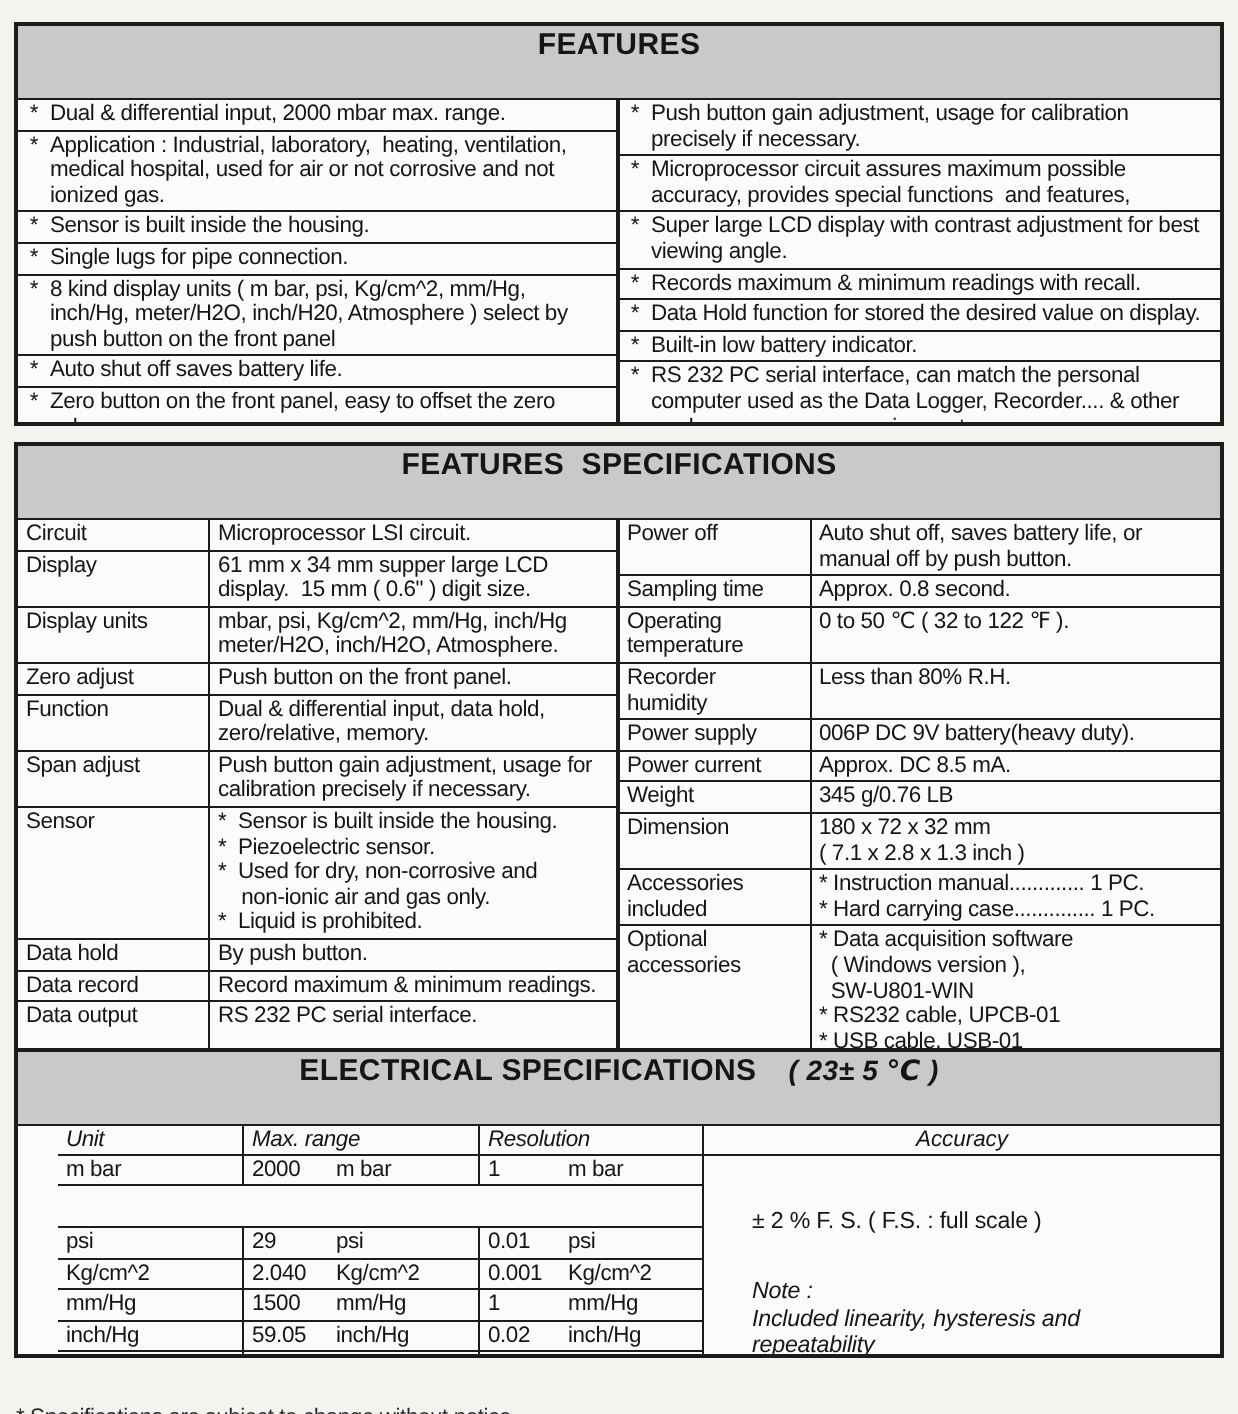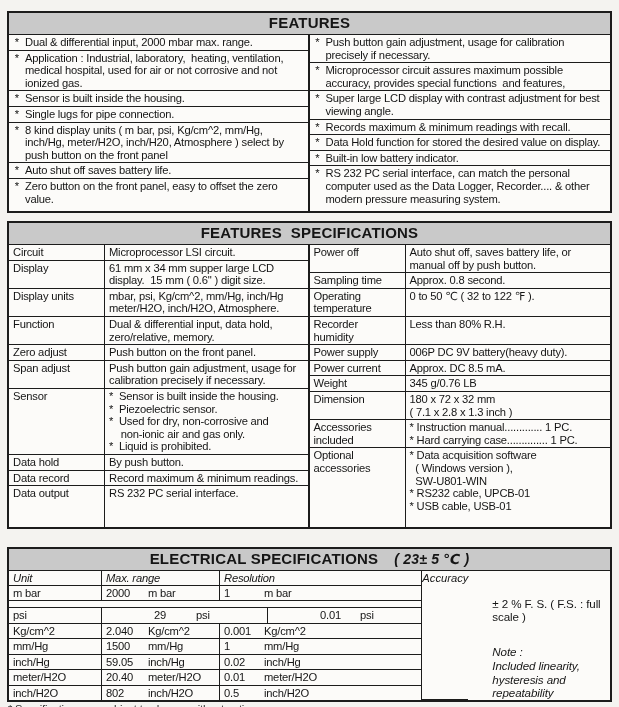--- a/index.html
+++ b/index.html
@@ -11,26 +11,26 @@
     -webkit-font-smoothing:antialiased;
   }
   .page{position:relative;width:619px;height:707px;}
   .sect{
     position:absolute;left:7px;width:605px;
     border:2px solid #1c1c1c;background:#fcfbf9;
     box-sizing:border-box;display:flex;flex-direction:column;overflow:hidden;
   }
   #features{top:11px;height:202px;}
   #general{top:221px;height:308px;}
-  #electrical{top:547px;height:155px;}
+  #electrical{top:524px;height:155px;}
 
   .sect-title{
     background:#c9c9c9;border-bottom:1px solid #1c1c1c;
     text-align:center;font-weight:bold;font-size:15px;
-    padding:1px 0 3px;white-space:pre;flex:0 0 auto;
+    padding:1px 0 18px;white-space:pre;flex:0 0 auto;
     letter-spacing:.2px;
   }
   .title-row{display:flex;justify-content:center;align-items:baseline;gap:16px;}
   .title-suffix{font-style:italic;font-size:14px;white-space:pre;}
 
   .cols{display:flex;flex:1;min-height:0;}
   .col{width:50%;display:flex;flex-direction:column;box-sizing:border-box;}
   .col.left{border-right:2px solid #1c1c1c;}
 
   .frow{display:flex;border-bottom:1px solid #1c1c1c;padding:1px 2px 1px 0;}
@@ -44,37 +44,37 @@
   .grow{display:flex;border-bottom:1px solid #1c1c1c;}
   .grow:last-child{border-bottom:none;flex:1 0 auto;}
   .glabel{
     flex:0 0 96px;border-right:1px solid #1c1c1c;box-sizing:border-box;
     padding:1px 20px 1px 4px;font-size:11.2px;line-height:12.6px;letter-spacing:-.2px;
   }
   .gvalue{
     flex:1;padding:1px 2px 1px 4px;font-size:11.2px;line-height:12.6px;
     letter-spacing:-.2px;white-space:pre-wrap;
   }
-  .ebody{display:flex;flex:1;min-height:0;}
+  .ebody{display:flex;flex:1;min-height:0;padding-left:20px;}
   .eleft{flex:0 0 322px;display:flex;flex-direction:column;box-sizing:border-box;}
-  .eacc-col{flex:1;border-left:1px solid #1c1c1c;box-sizing:border-box;display:flex;flex-direction:row;}
+  .eacc-col{flex:1;border-left:1px solid #1c1c1c;box-sizing:border-box;display:flex;flex-direction:column;}
   .ecell{box-sizing:border-box;padding:1px 3px 0 4px;font-size:11.2px;line-height:12.8px;letter-spacing:-.2px;}
   .eunit{flex:0 0 93px;border-right:1px solid #1c1c1c;}
   .emax{flex:0 0 118px;border-right:1px solid #1c1c1c;display:flex;}
   .eres{flex:1;display:flex;}
   .eval{flex:0 0 42px;}
   .eres .eval{flex:0 0 40px;}
   .ehcell{font-style:italic;}
   .ehrow{display:flex;border-bottom:1px solid #1c1c1c;flex:0 0 auto;}
   .eacc-head{
     border-bottom:1px solid #1c1c1c;text-align:center;font-style:italic;
     font-size:11.2px;line-height:12.8px;padding:1px 0 0;flex:0 0 auto;
   }
   .erow{display:flex;border-bottom:1px solid #1c1c1c;flex:0 0 auto;min-height:14.5px;}
-  .erow.dbl{margin-top:6px;border-top:1px solid #1c1c1c;gap:48px;}
+  .erow.dbl{margin-top:20px;border-top:1px solid #1c1c1c;}
   .erow:last-child{border-bottom:none;flex:1 0 auto;}
   .eacc-body{padding:26px 8px 0 24px;font-size:11.6px;letter-spacing:-.1px;}
   .eacc-main{margin-bottom:22px;}
   .eacc-note{font-style:italic;white-space:pre-wrap;line-height:13.6px;}
   .eacc-note-label{font-style:italic;margin-bottom:1px;}
 
   .footnote{
     position:absolute;left:8px;top:703px;width:600px;height:5px;overflow:hidden;
     font-size:11.2px;line-height:13px;letter-spacing:-.2px;color:#2a2a2a;
   }
@@ -160,26 +160,26 @@
           </div>
         <div class="grow">
             <div class="glabel">Display</div>
             <div class="gvalue">61 mm x 34 mm supper large LCD display.  15 mm ( 0.6" ) digit size.</div>
           </div>
         <div class="grow">
             <div class="glabel">Display units</div>
             <div class="gvalue">mbar, psi, Kg/cm^2, mm/Hg, inch/Hg meter/H2O, inch/H2O, Atmosphere.</div>
           </div>
         <div class="grow">
+            <div class="glabel">Zero adjust</div>
+            <div class="gvalue">Push button on the front panel.</div>
+          </div>
+        <div class="grow">
             <div class="glabel">Function</div>
             <div class="gvalue">Dual &amp; differential input, data hold, zero/relative, memory.</div>
-          </div>
-        <div class="grow">
-            <div class="glabel">Zero adjust</div>
-            <div class="gvalue">Push button on the front panel.</div>
           </div>
         <div class="grow">
             <div class="glabel">Span adjust</div>
             <div class="gvalue">Push button gain adjustment, usage for calibration precisely if necessary.</div>
           </div>
         <div class="grow">
             <div class="glabel">Sensor</div>
             <div class="gvalue">*  Sensor is built inside the housing.
 *  Piezoelectric sensor.
 *  Used for dry, non-corrosive and

